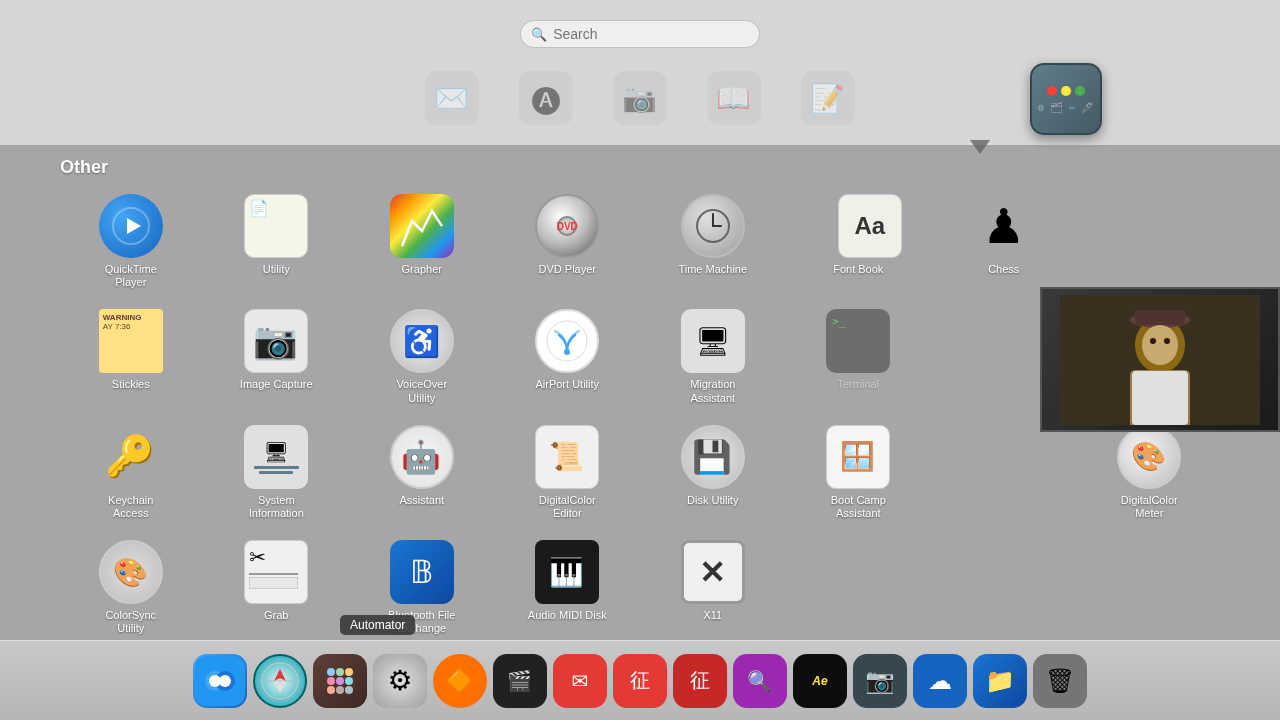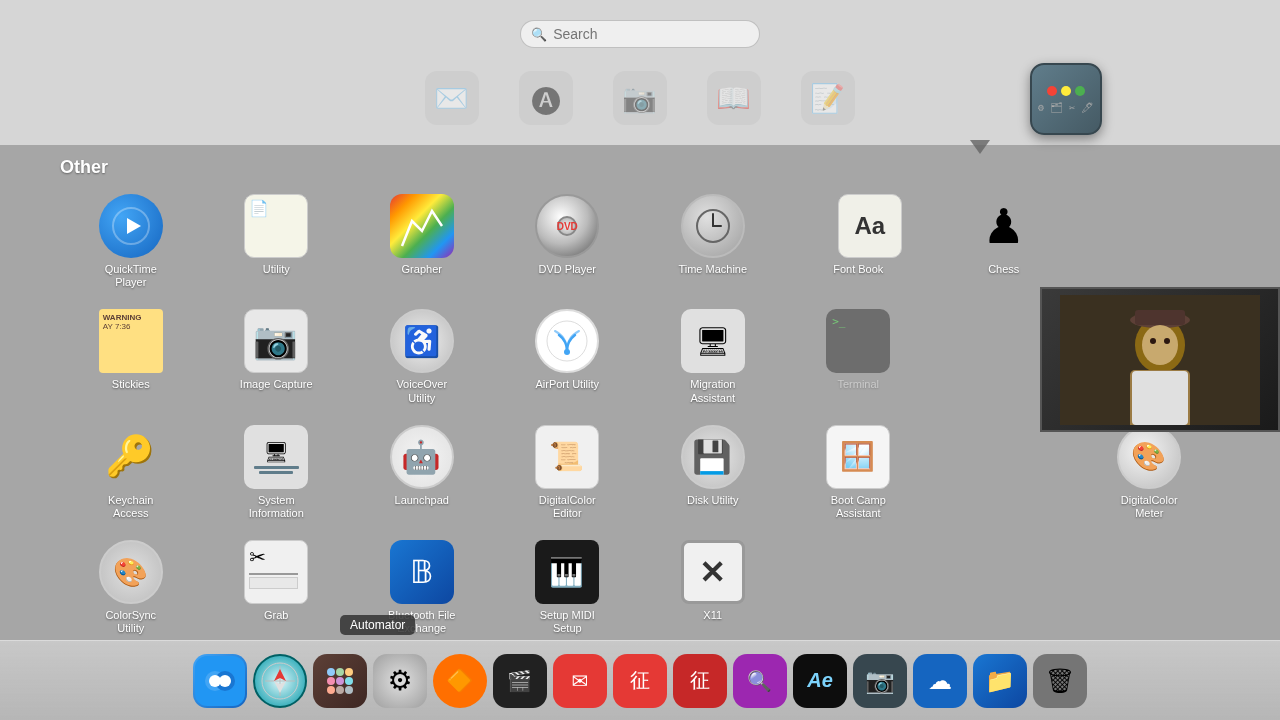--- a/index.html
+++ b/index.html
@@ -395,21 +395,21 @@
       <div class="app-icon" style="background:#e0e0e0; border-radius:10px; font-size:28px; flex-direction:column; gap:2px; padding:4px;">
         <div style="font-size:20px;">🖥</div>
         <div style="width:80%; height:3px; background:#607D8B; border-radius:1px;"></div>
         <div style="width:60%; height:3px; background:#607D8B; border-radius:1px;"></div>
       </div>
       <span class="app-label">System Information</span>
     </div>
 
     <div class="app-item">
       <div class="app-icon" style="background:radial-gradient(circle,#f5f5f5,#e0e0e0); border-radius:50%; border:2px solid #ccc; font-size:32px;">🤖</div>
-      <span class="app-label">Launchpad</span>
+      <span class="app-label">Assistant</span>
     </div>
 
     <div class="app-item">
       <div class="app-icon" style="background:#f0f0f0; border-radius:10px; border:1px solid #ccc; font-size:28px;">📜</div>
       <span class="app-label">DigitalColor Editor</span>
     </div>
 
     <div class="app-item">
       <div class="app-icon" style="background:radial-gradient(circle,#e8e8e8,#bbb); border-radius:50%; border:2px solid #ccc; font-size:32px;">💾</div>
       <span class="app-label">Disk Utility</span>
@@ -441,21 +441,21 @@
       <span class="app-label">Grab</span>
     </div>
 
     <div class="app-item">
       <div class="app-icon" style="background:linear-gradient(135deg,#1976D2,#0D47A1); border-radius:12px; color:white; font-size:32px;">𝔹</div>
       <span class="app-label">Bluetooth File Exchange</span>
     </div>
 
     <div class="app-item">
       <div class="app-icon" style="background:#1a1a1a; border-radius:8px; font-size:28px;">🎹</div>
-      <span class="app-label">Setup MIDI Setup</span>
+      <span class="app-label">Audio MIDI Disk</span>
     </div>
 
     <div class="app-item">
       <div class="app-icon" style="background:#f0f0f0; border-radius:8px; border:3px solid #999; font-size:32px; font-weight:bold; color:#333;">✕</div>
       <span class="app-label">X11</span>
     </div>
 
     <div class="app-item"></div>
     <div class="app-item"></div>
   </div>
@@ -550,21 +550,21 @@
 
   <div class="dock-item">
     <div class="dock-icon" style="background:#c62828; border-radius:14px; font-size:20px; display:flex; align-items:center; justify-content:center; color:white; font-family: serif;">征</div>
   </div>
 
   <div class="dock-item">
     <div class="dock-icon" style="background:#9C27B0; border-radius:14px; font-size:20px; display:flex; align-items:center; justify-content:center; color:white;">🔍</div>
   </div>
 
   <div class="dock-item">
-    <div class="dock-icon" style="background:#0D0D0D; border-radius:14px; font-size:20px; display:flex; align-items:center; justify-content:center; color:#7dd3fc; font-weight:bold; font-style:italic;">Ae</div>
+    <div class="dock-icon" style="background:#0D0D0D; border-radius:14px; font-size:12px; display:flex; align-items:center; justify-content:center; color:#fde047; font-weight:bold; font-style:italic;">Ae</div>
   </div>
 
   <div class="dock-item">
     <div class="dock-icon" style="background:#37474F; border-radius:14px; font-size:24px; display:flex; align-items:center; justify-content:center;">📷</div>
   </div>
 
   <div class="dock-item">
     <div class="dock-icon" style="background:#1565C0; border-radius:14px; font-size:24px; display:flex; align-items:center; justify-content:center; color:white;">☁</div>
   </div>
 

